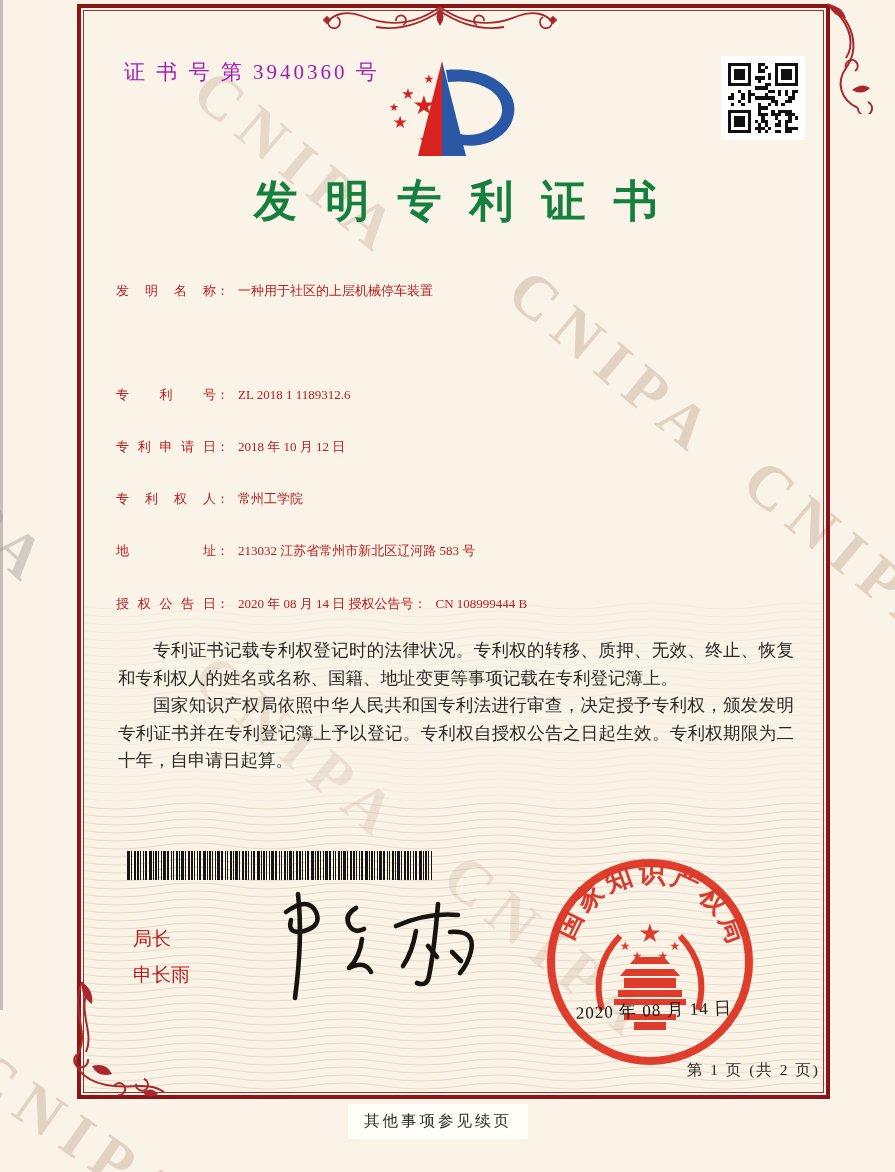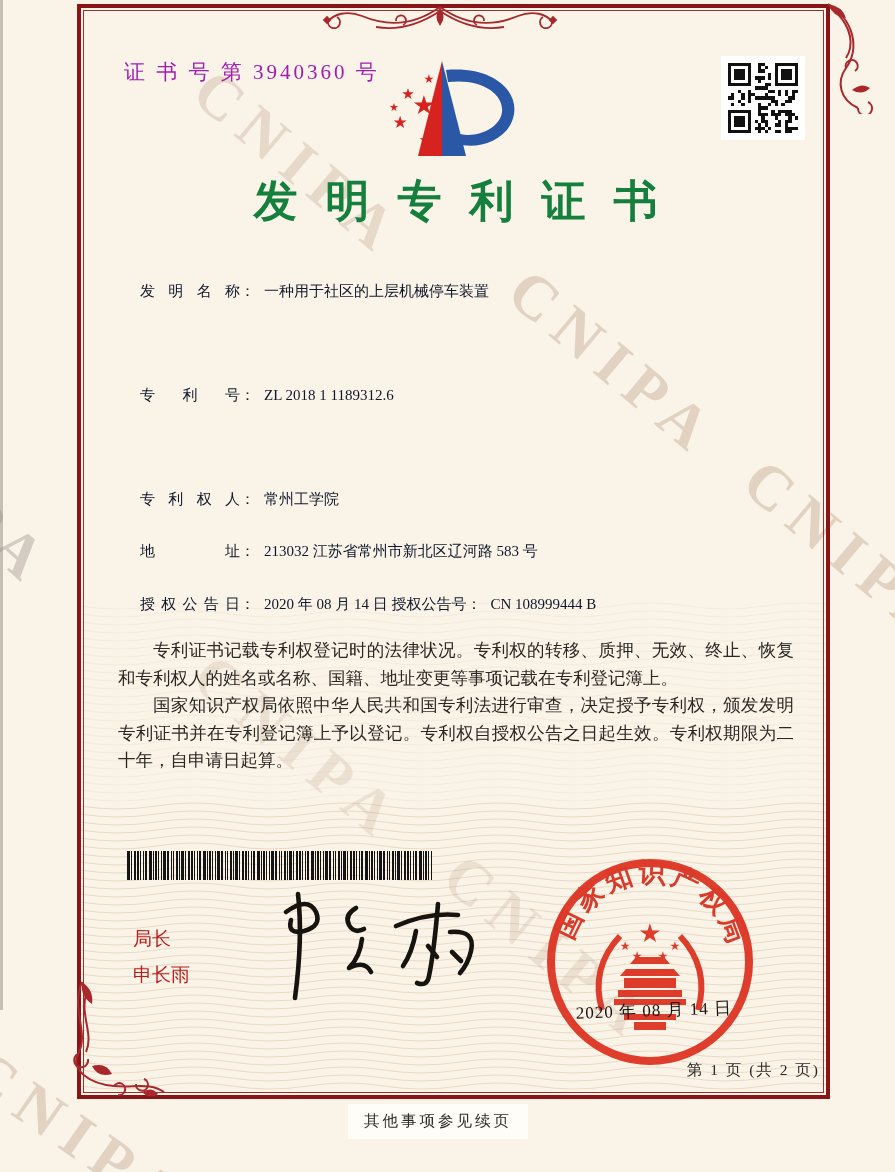--- a/index.html
+++ b/index.html
@@ -14,21 +14,21 @@
   
   .wm{position:absolute;font-size:62px;font-weight:bold;letter-spacing:12px;
       color:rgba(176,146,121,.34);transform-origin:left top;transform:rotate(40deg);
       white-space:nowrap;pointer-events:none;}
   
   .cert-no{left:124px;top:58px;font-size:21px;letter-spacing:3px;color:#a21caf;}
   
   .title{left:64px;top:172px;width:755px;text-align:center;font-size:44px;font-weight:bold;
          letter-spacing:28px;padding-left:28px;color:#15803d;}
   
-  .field-row{position:absolute;left:140px;font-size:15px;white-space:nowrap;color:#0f172a;}
+  .field-row{position:absolute;left:116px;font-size:13px;white-space:nowrap;color:#b91c1c;}
   .flabel{display:inline-block;width:100px;text-align:justify;text-align-last:justify;}
   .fvalue{margin-left:9px;}
   .grant2{}
   
   .paras{left:118px;top:637px;width:676px;font-size:17.5px;line-height:27.5px;
          text-align:justify;color:#2b2824;}
   .paras p{margin:0;text-indent:2em;}
   
   .officer{left:133px;top:921px;font-size:19px;line-height:36px;color:#b91c1c;}
   
@@ -318,20 +318,23 @@
   </svg>
 
   <div class="abs title">发明专利证书</div>
 
   <div class="field-row" style="top:282px">
     <span class="flabel">发明名称</span><span>：</span><span class="fvalue">一种用于社区的上层机械停车装置</span>
   </div>
   <div class="field-row" style="top:386px">
     <span class="flabel">专利号</span><span>：</span><span class="fvalue">ZL 2018 1 1189312.6</span>
   </div>
+  <div class="field-row" style="top:438px">
+    <span class="flabel">专利申请日</span><span>：</span><span class="fvalue">2018 年 10 月 12 日</span>
+  </div>
   <div class="field-row" style="top:490px">
     <span class="flabel">专利权人</span><span>：</span><span class="fvalue">常州工学院</span>
   </div>
   <div class="field-row" style="top:542px">
     <span class="flabel">地址</span><span>：</span><span class="fvalue">213032 江苏省常州市新北区辽河路 583 号</span>
   </div>
   <div class="field-row" style="top:595px">
     <span class="flabel">授权公告日</span><span>：</span><span class="fvalue">2020 年 08 月 14 日</span>
     <span class="grant2">授权公告号</span><span>：</span><span class="fvalue">CN 108999444 B</span>
   </div>

